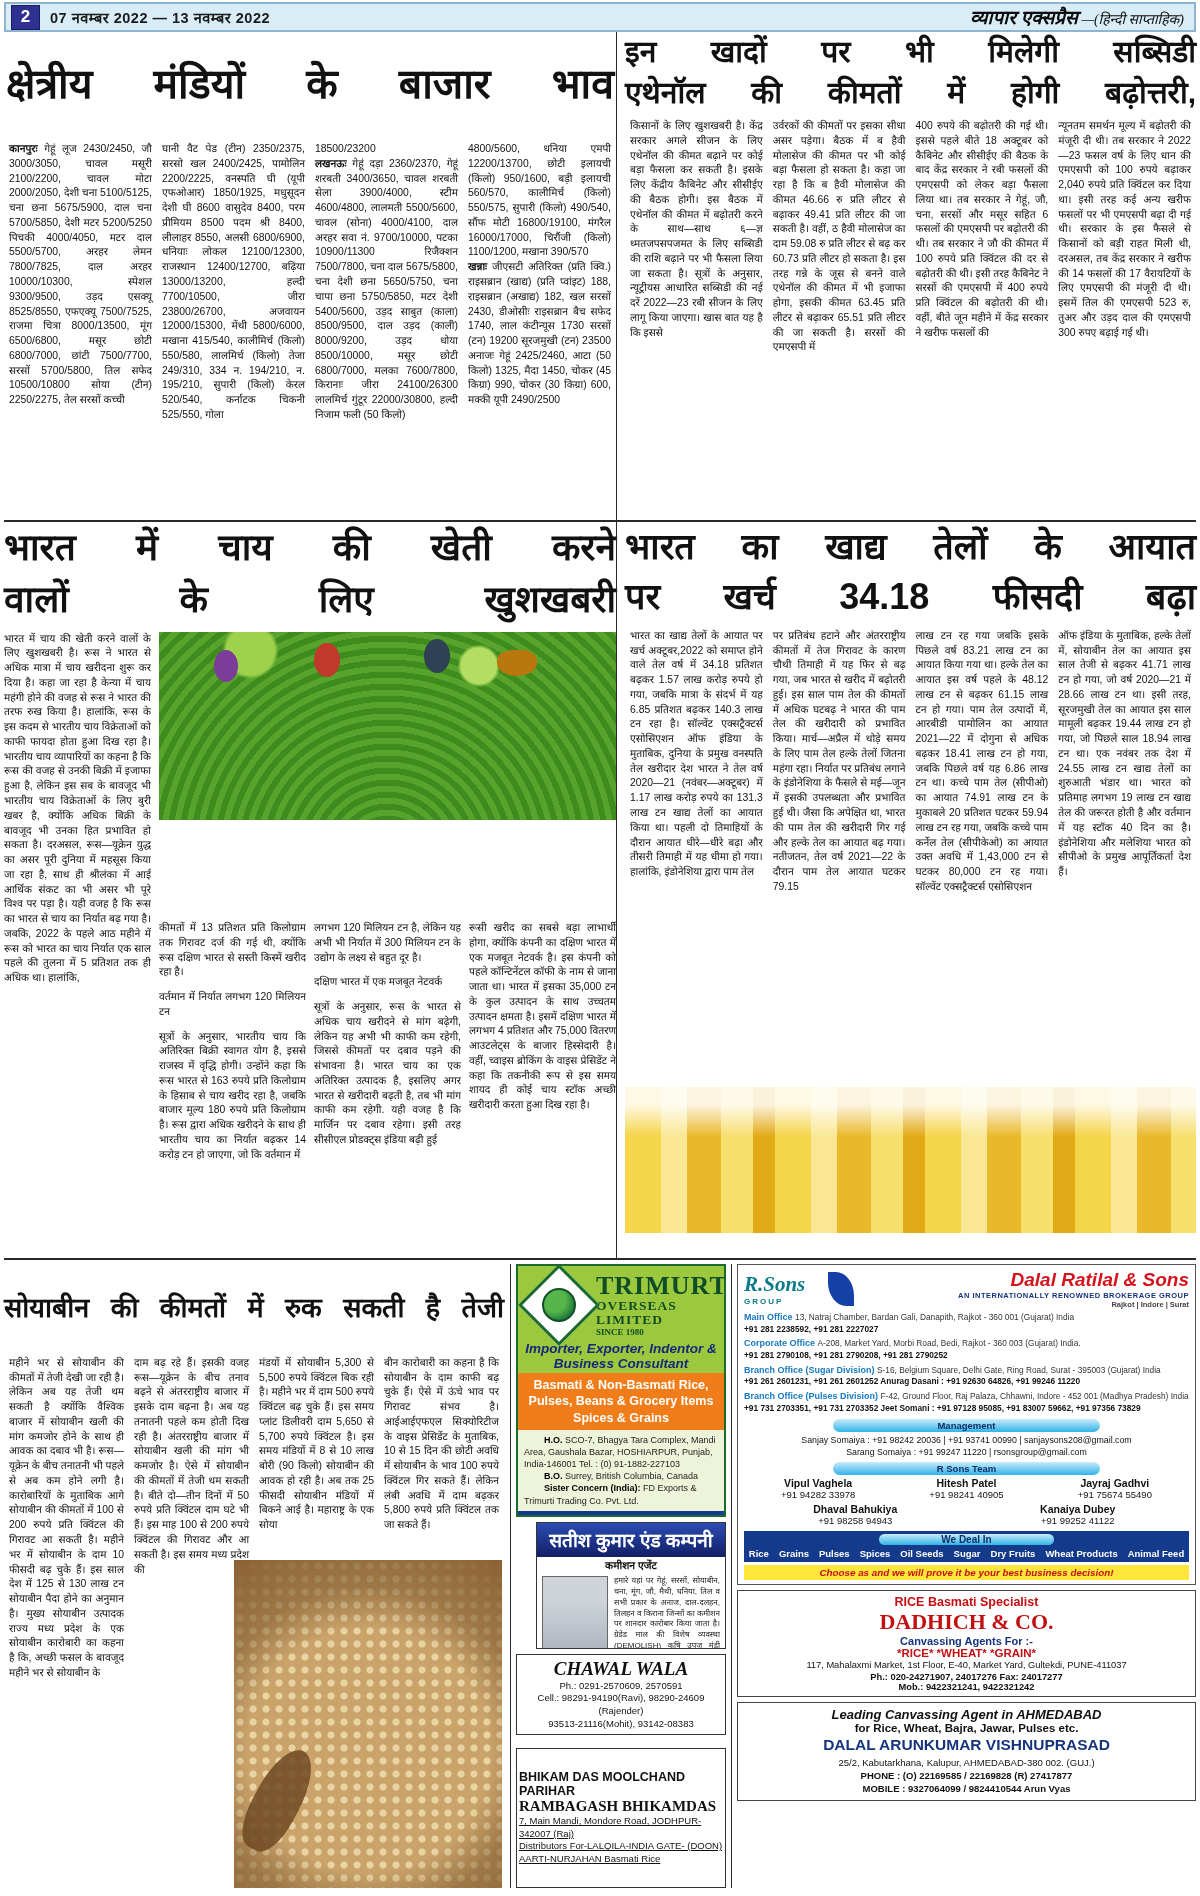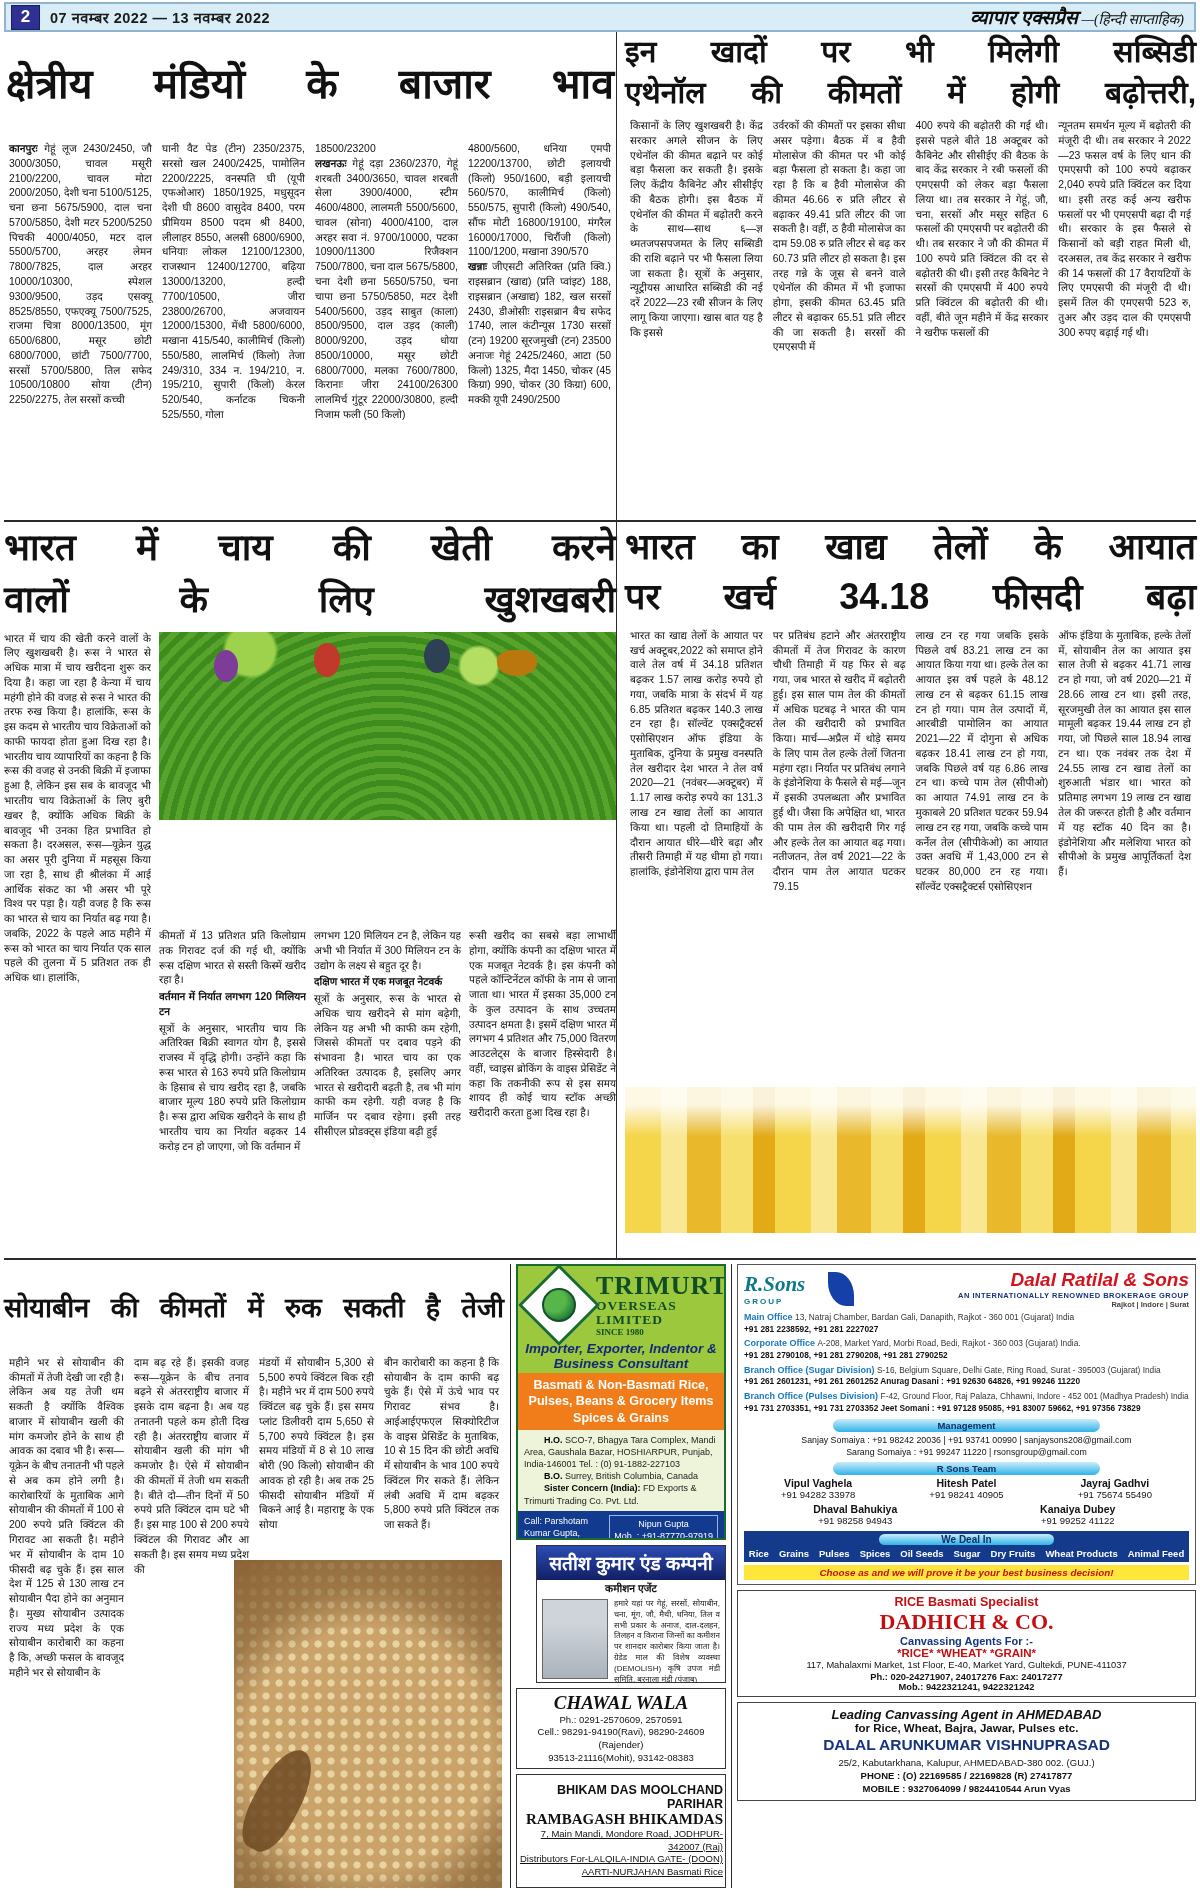--- a/index.html
+++ b/index.html
@@ -18,21 +18,21 @@
     width:27px; height:23px; background:#2e3192; color:#fff; font-weight:bold;
     font-size:17px; display:flex; align-items:center; justify-content:center;
     margin:0 10px 0 5px; border:1px solid #191b5e;
   }
   .daterange { font-weight:bold; font-size:14.5px; color:#1b1b1b; letter-spacing:.5px; }
   .masthead { margin-left:auto; padding-right:10px; font-style:italic; font-weight:bold; font-size:19px; color:#0d0d0d; font-family:"Liberation Serif","DejaVu Serif",serif;}
   .masthead .suffix { font-weight:normal; font-size:14px; }
   
   .ncol { flex:1; padding:0 5px; font-size:10.4px; line-height:1.42; text-align:justify; overflow:hidden; }
   .city { font-weight:bold; }
-  .subhead { font-weight:bold; display:block; margin:2px 0; }
+  .subhead { font-weight:normal; display:block; margin:10px 0; }
   .vline { border-left:1.5px solid #2a2a2a; }
   
   .band1 { display:flex; height:488px; border-bottom:2px solid #2a2a2a; }
   .rates-sec { width:612px; display:flex; flex-direction:column; box-sizing:border-box; }
   .rates-headline { font-size:41px; font-weight:800; line-height:1.15; padding:2px 2px 6px 2px; text-align-last:justify; }
   .rates-cols { flex:1; display:flex; overflow:hidden; }
   .eth-sec { flex:1; padding-left:8px; display:flex; flex-direction:column; box-sizing:border-box; }
   .eth-headline div { font-size:30px; font-weight:800; line-height:1.35; text-align-last:justify; }
   .eth-cols { display:flex; flex:1; overflow:hidden; margin-top:6px; }
   
@@ -105,21 +105,21 @@
   .satish-photo { width:64px; height:78px; background:linear-gradient(180deg,#cfd4da 0 30%,#aab2bb 100%); border:1px solid #666; flex:0 0 auto; }
   .satish-text { flex:1; font-size:8px; line-height:1.35; text-align:justify; color:#222; }
   .satish-foot { display:flex; justify-content:center; align-items:center; padding:2px 6px 4px; }
   .satish-caption { font-size:9.5px; font-weight:bold; }
   .satish-phones { font-size:13px; font-weight:bold; }
   .satish-email { font-size:9px; text-align:center; font-weight:bold; color:#123; }
   
   .chawal { border:1.5px solid #333; text-align:center; padding:3px 2px; }
   .chawal-name { font-family:"Liberation Serif","DejaVu Serif",serif; font-weight:bold; font-style:italic; font-size:19px; }
   .chawal small, .chawal .ph { display:block; font-size:9.5px; line-height:1.35; }
-  .bhikam { border:1.5px solid #333; text-align:right; padding:8px 2px; }
+  .bhikam { border:1.5px solid #333; text-align:left; padding:21px 2px;margin-top:8px; }
   .bhikam .b1 { font-weight:bold; font-size:12.5px; }
   .bhikam .b2 { font-weight:bold; font-size:15px; font-family:"Liberation Serif","DejaVu Serif",serif; }
   .bhikam .b3 { font-size:9.5px; line-height:1.35;text-decoration:underline; }
   
   .rsons { border:1.5px solid #555; background:#fff; padding:4px 6px; font-size:9px; overflow:hidden; }
   .rsons-top { display:flex; gap:8px; align-items:center; }
   .rsons-logo { position:relative; width:110px; flex:0 0 auto; }
   .rsons-logo .rtxt { font-family:"Liberation Serif","DejaVu Serif",serif; font-style:italic; color:#0a7a8a; font-size:21px; font-weight:bold; }
   .rsons-logo .grp { font-size:8px; letter-spacing:2px; color:#0a7a8a; font-weight:bold; }
   .rsons-leaf { position:absolute; right:0; top:0; width:26px; height:34px; background:#1540a8; border-radius:0 70% 0 70%; }

